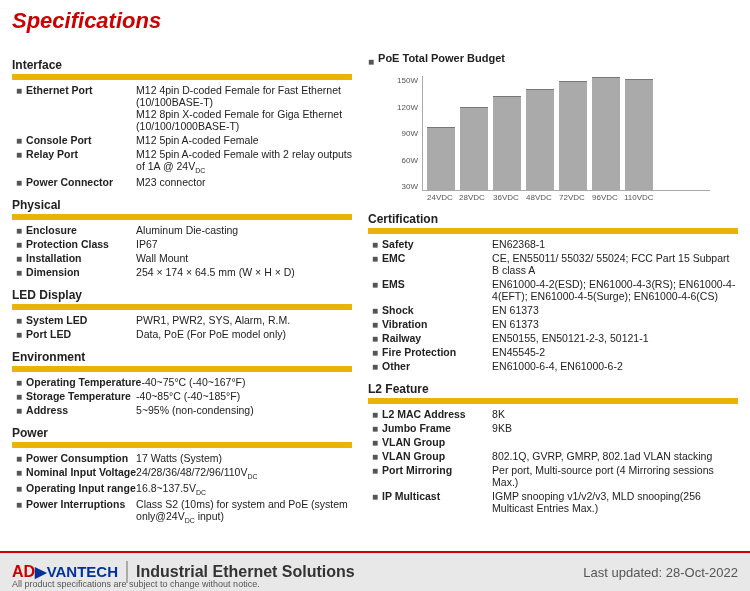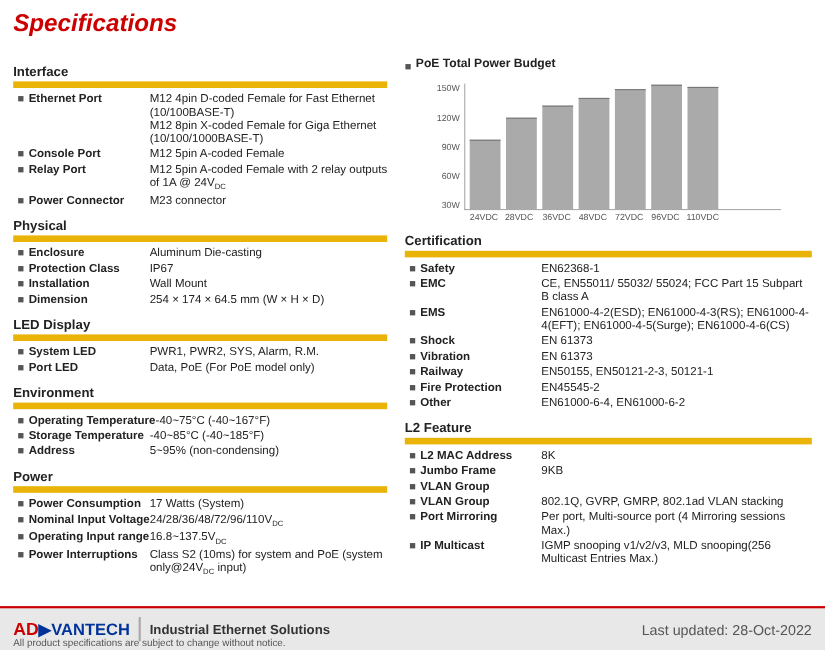--- a/index.html
+++ b/index.html
@@ -117,21 +117,21 @@
       color: #003399;
     }
 
     .footer-divider {
       height: 22px;
       width: 2px;
       background: #aaa;
     }
 
     .footer-tagline {
-      font-size: 12px;
+      font-size: 16px;
       font-weight: bold;
       color: #333;
     }
 
     .footer-note {
       font-size: 9px;
       color: #555;
       position: absolute;
       bottom: 2px;
       left: 12px;

